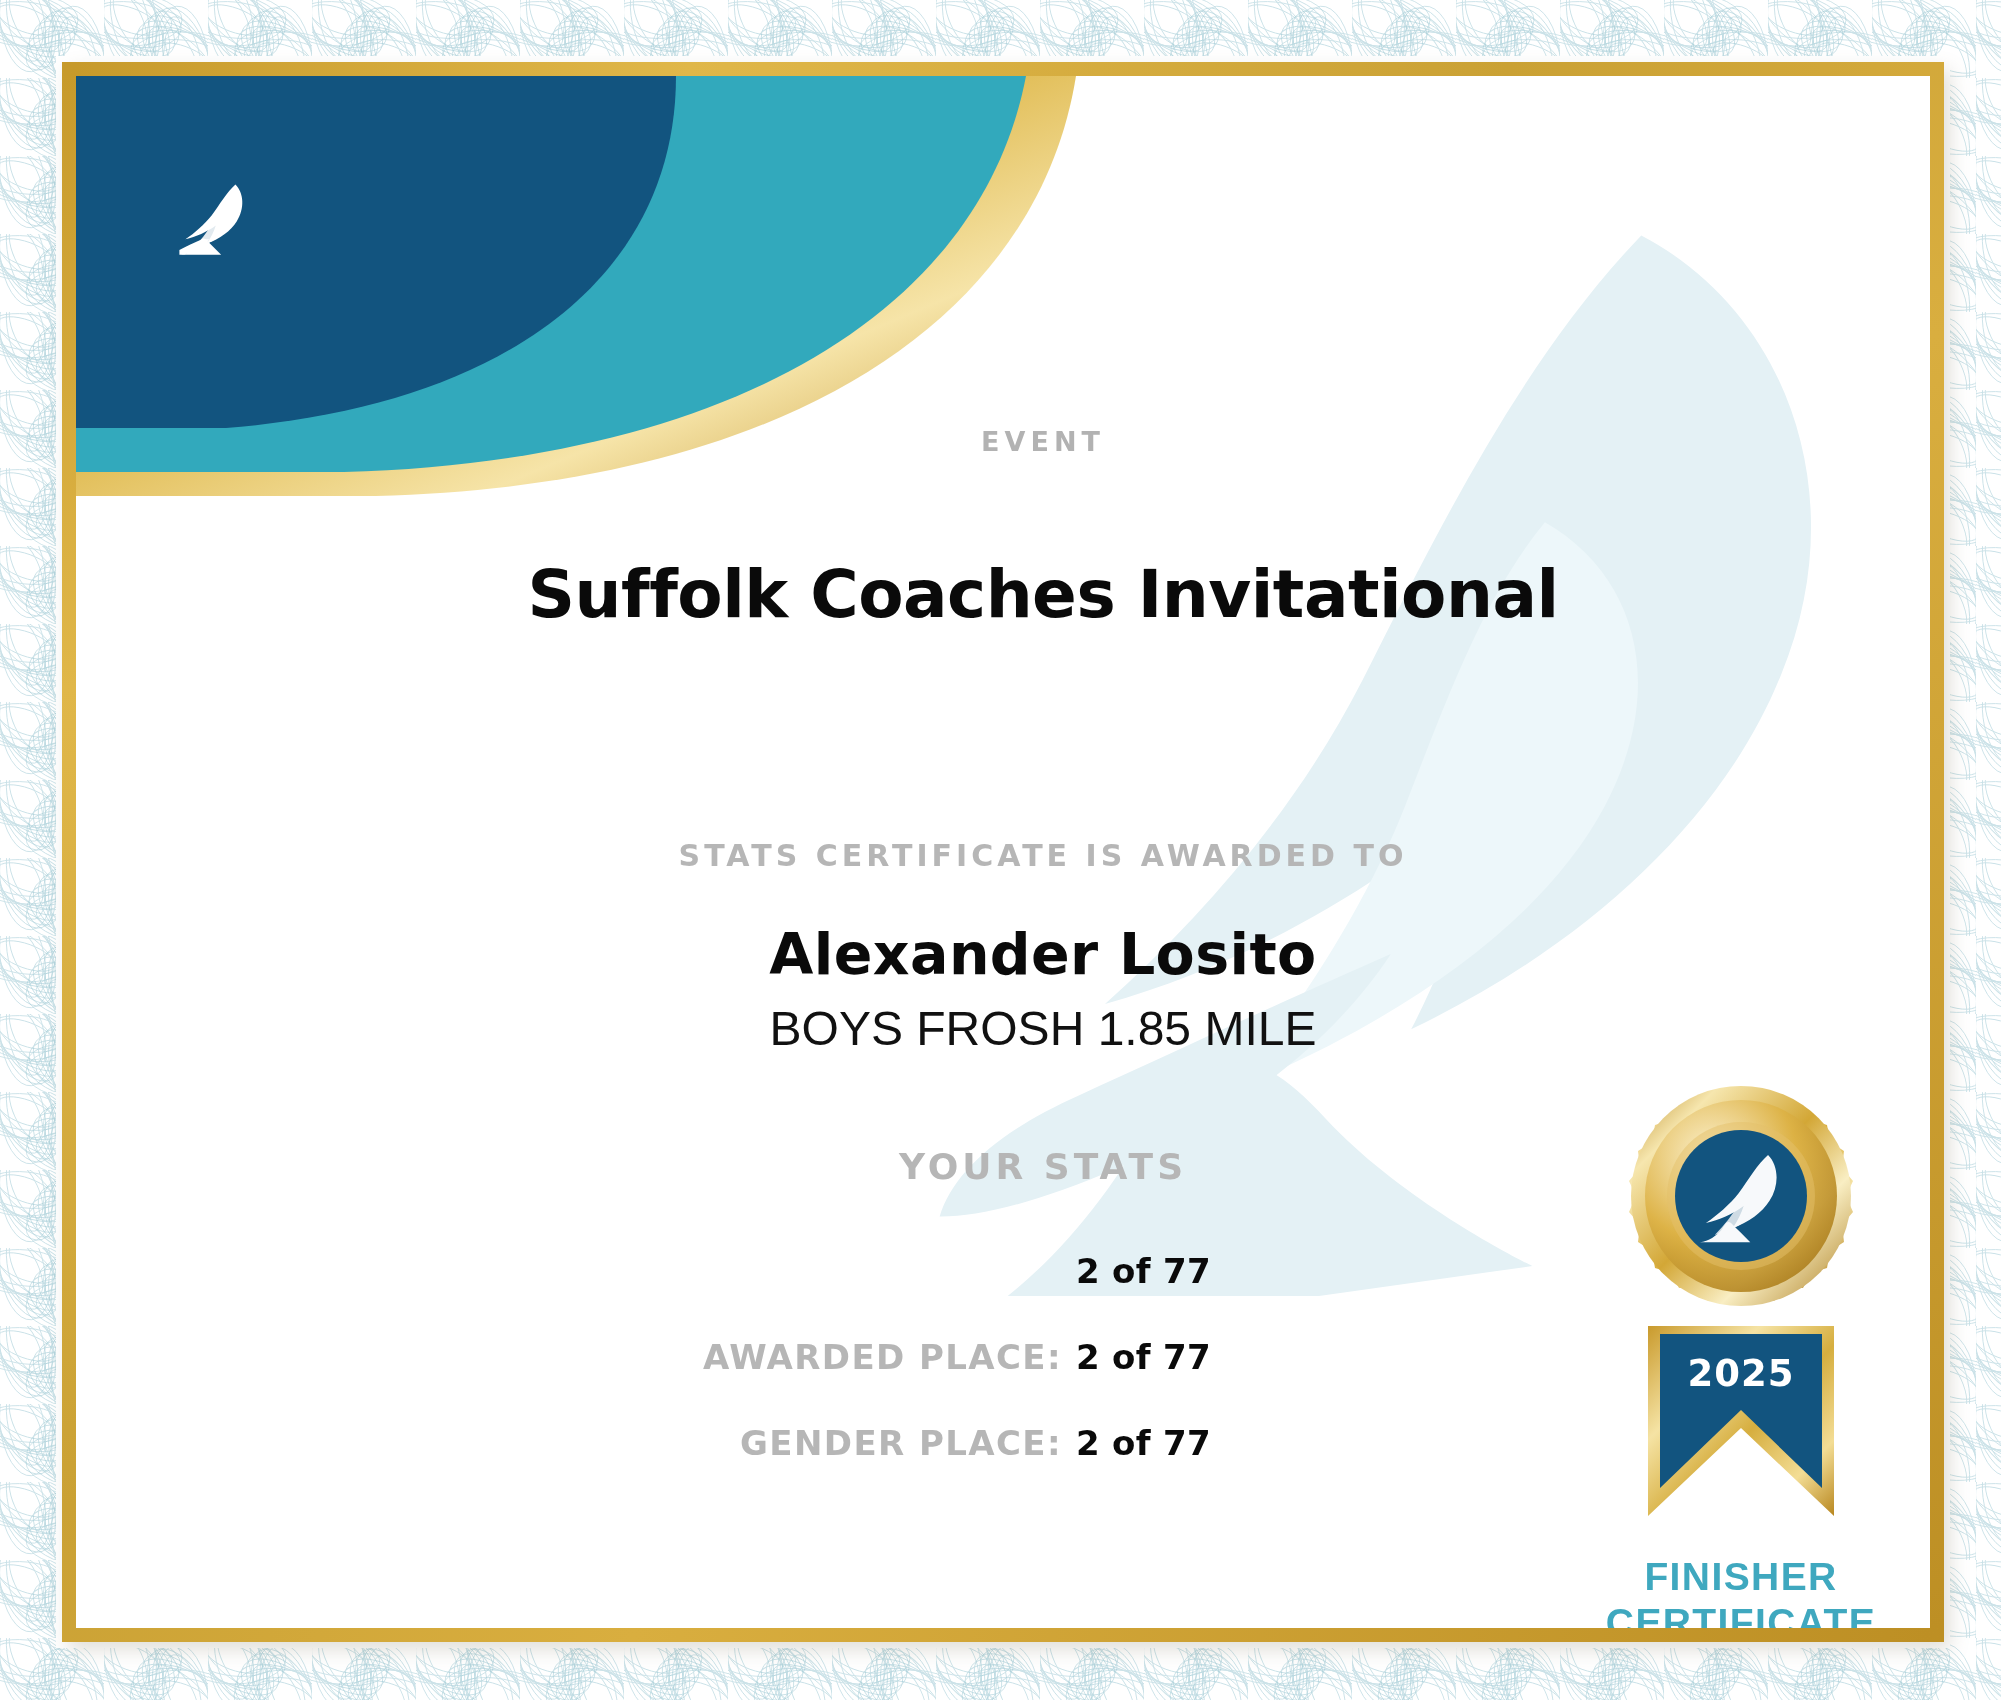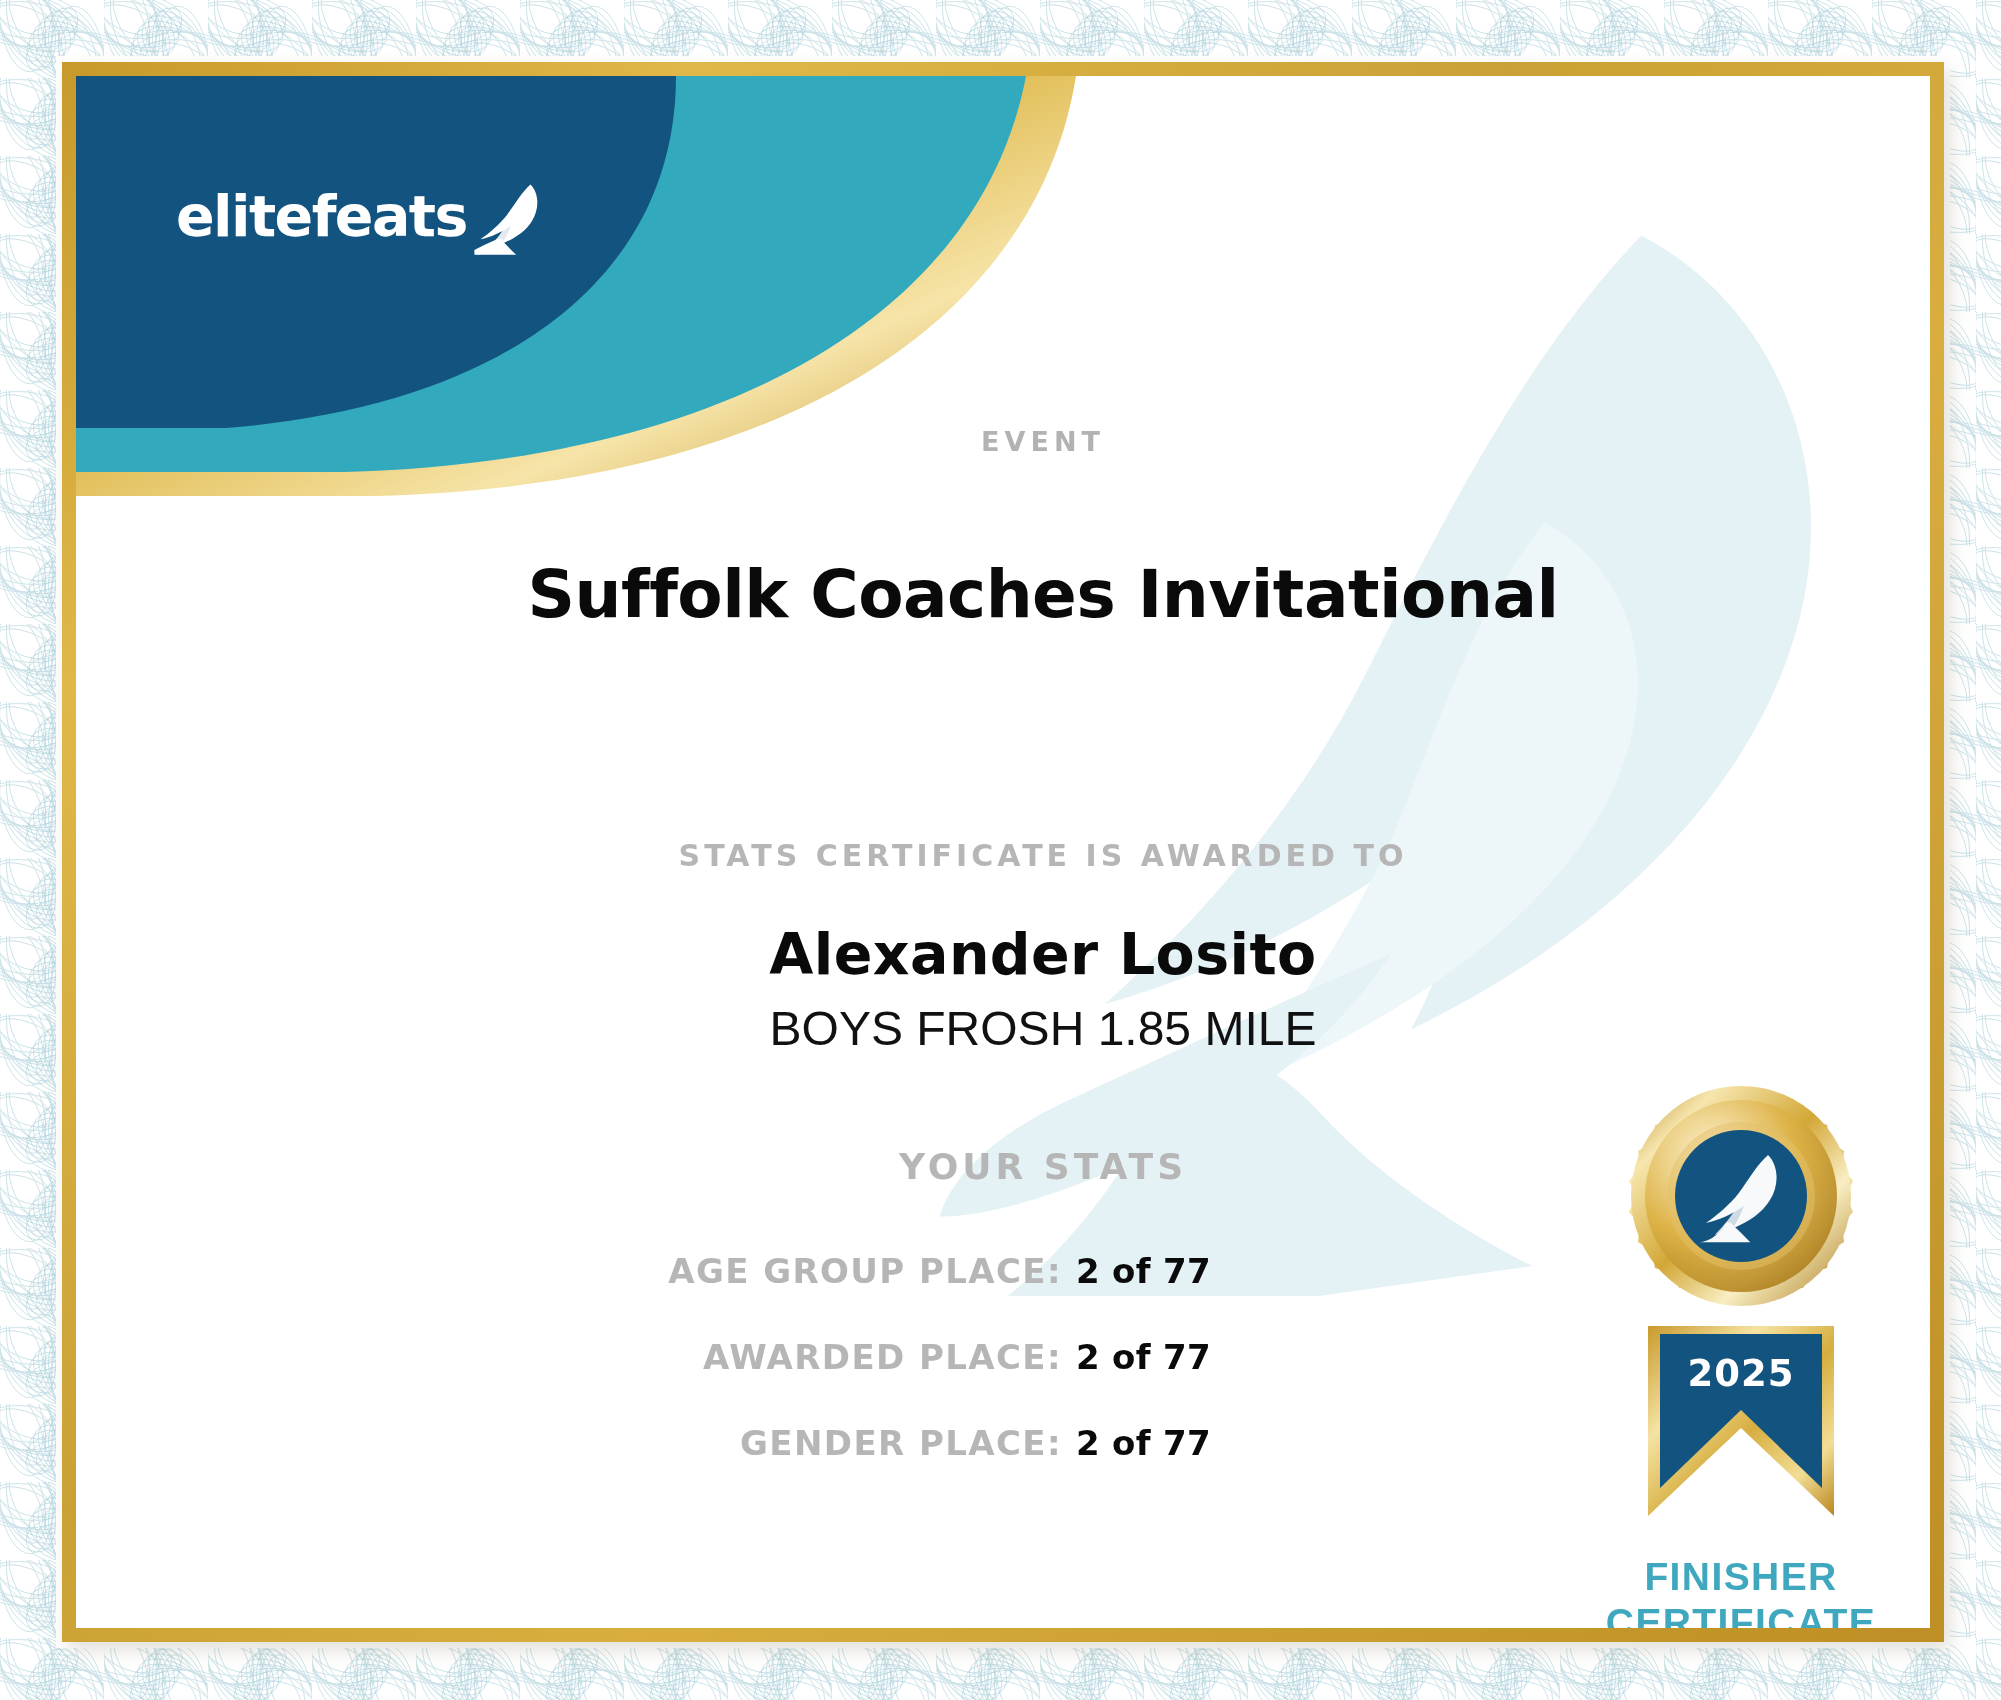--- a/index.html
+++ b/index.html
@@ -295,21 +295,20 @@
         </defs>
 
         <path d="M0 0 H 1000 C 960 250, 700 410, 300 420 L 0 420 Z" fill="url(#gold-swoosh)"></path>
 
         <path d="M0 0 H 950 C 905 235, 655 385, 268 396 L 0 396 Z" fill="#32A9BC"></path>
 
         <path d="M0 0 H 600 C 600 200, 430 330, 150 352 L 0 352 Z" fill="#12547F"></path>
       </svg>
 
       <div id="brand-logo">
-        <span class="geo" id="brand-wordmark">elitefeats</span>
         <svg id="brand-wing-icon" width="72" height="74" viewBox="0 0 120 124" aria-hidden="true">
           <g fill="#ffffff">
             <path d="M96 4 C 110 18, 112 44, 98 66 C 88 82, 70 95, 48 103
                      C 55 93, 60 83, 63 73 C 48 84, 30 92, 12 96
                      C 28 85, 44 71, 56 56 C 70 37, 82 16, 96 4 Z"></path>
             <path d="M78 36 C 90 46, 91 64, 80 79 C 69 94, 48 106, 24 112
                      C 37 99, 48 85, 56 71 C 64 57, 70 45, 78 36 Z" opacity="0.88"></path>
             <path d="M52 96 C 42 108, 26 118, 8 122 L 2 122 L 2 114
                      C 12 109, 26 102, 40 96 Z"></path>
             <path d="M34 104 C 26 114, 16 120, 4 122 L 72 122
@@ -327,21 +326,20 @@
         <div class="geo" id="awarded-label">STATS CERTIFICATE IS AWARDED TO</div>
 
         <div class="geo" id="recipient-name">Alexander Losito</div>
 
         <div id="division-name">BOYS FROSH 1.85 MILE</div>
 
         <div class="geo" id="stats-label">YOUR STATS</div>
 
         <div id="stats-table">
           <div class="stat-row">
-            <span class="stat-label">AGE GROUP PLACE:</span>
             <span class="stat-value">2 of 77</span>
           </div>
           <div class="stat-row">
             <span class="stat-label">AWARDED PLACE:</span>
             <span class="stat-value">2 of 77</span>
           </div>
           <div class="stat-row">
             <span class="stat-label">GENDER PLACE:</span>
             <span class="stat-value">2 of 77</span>
           </div>

